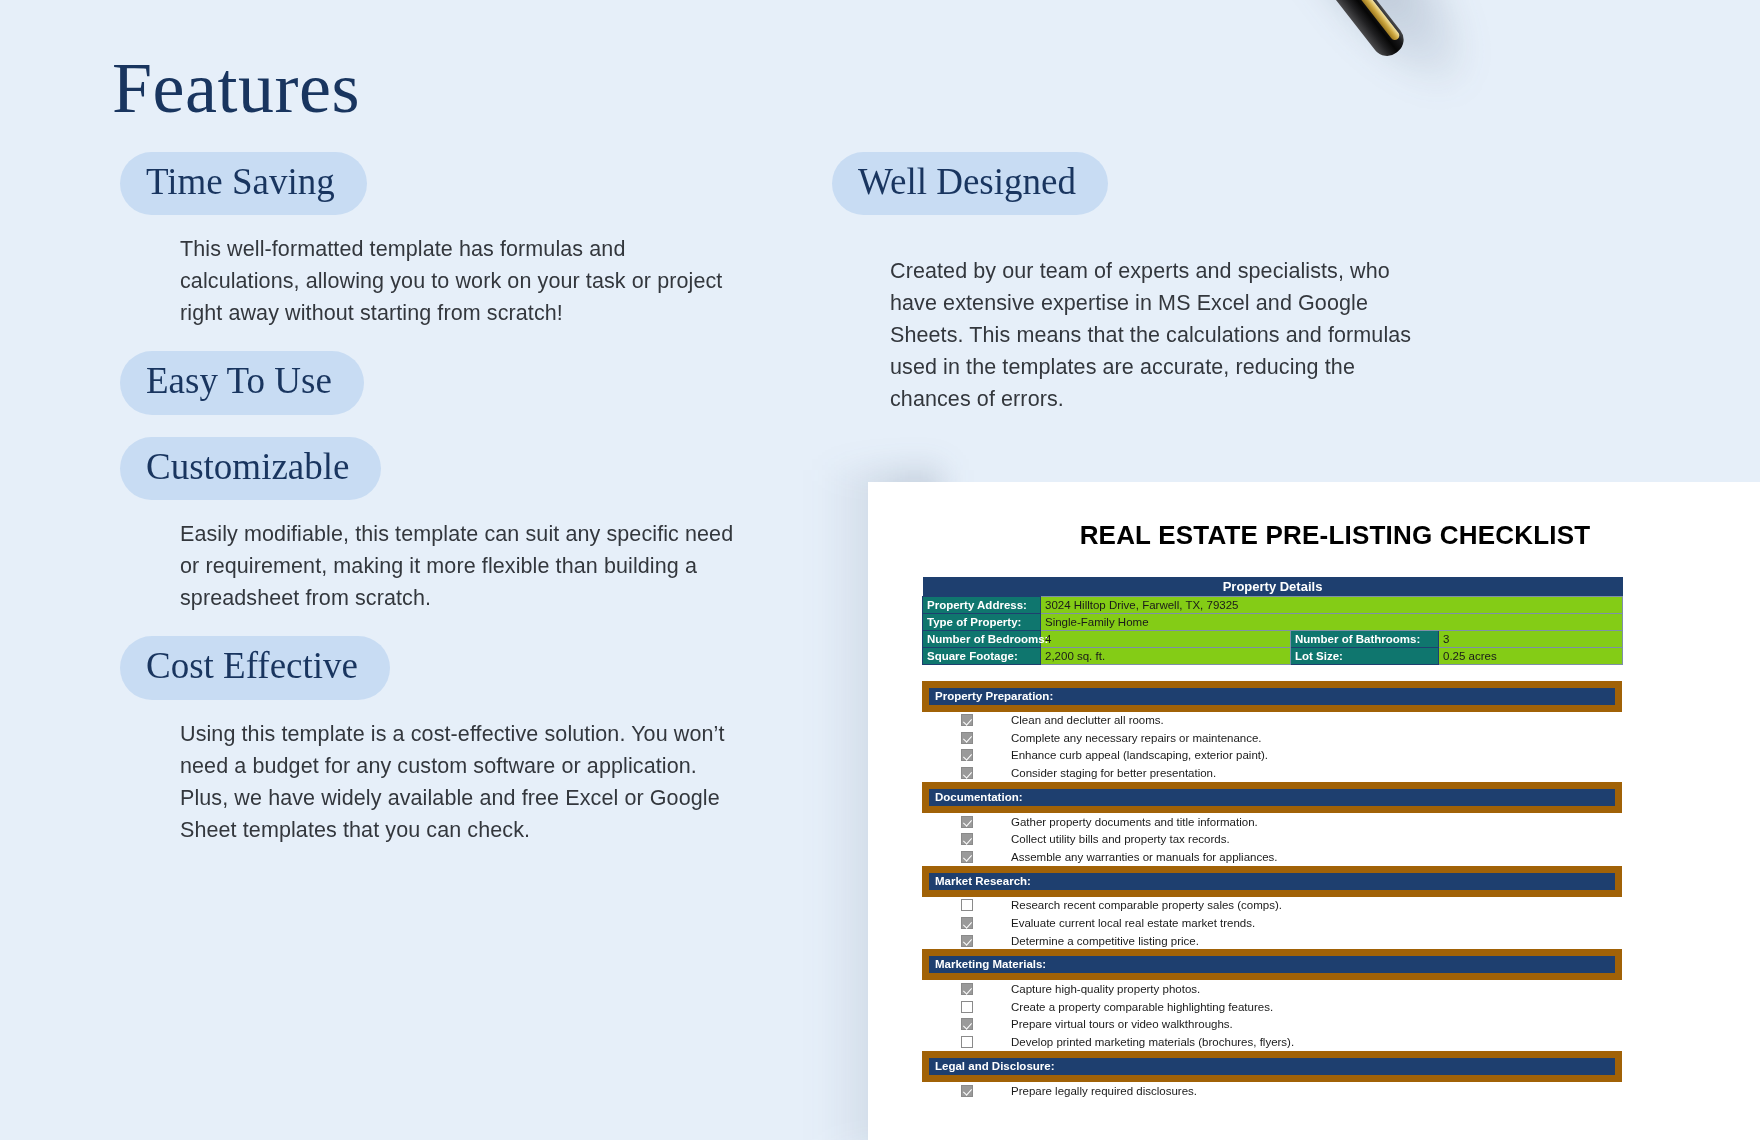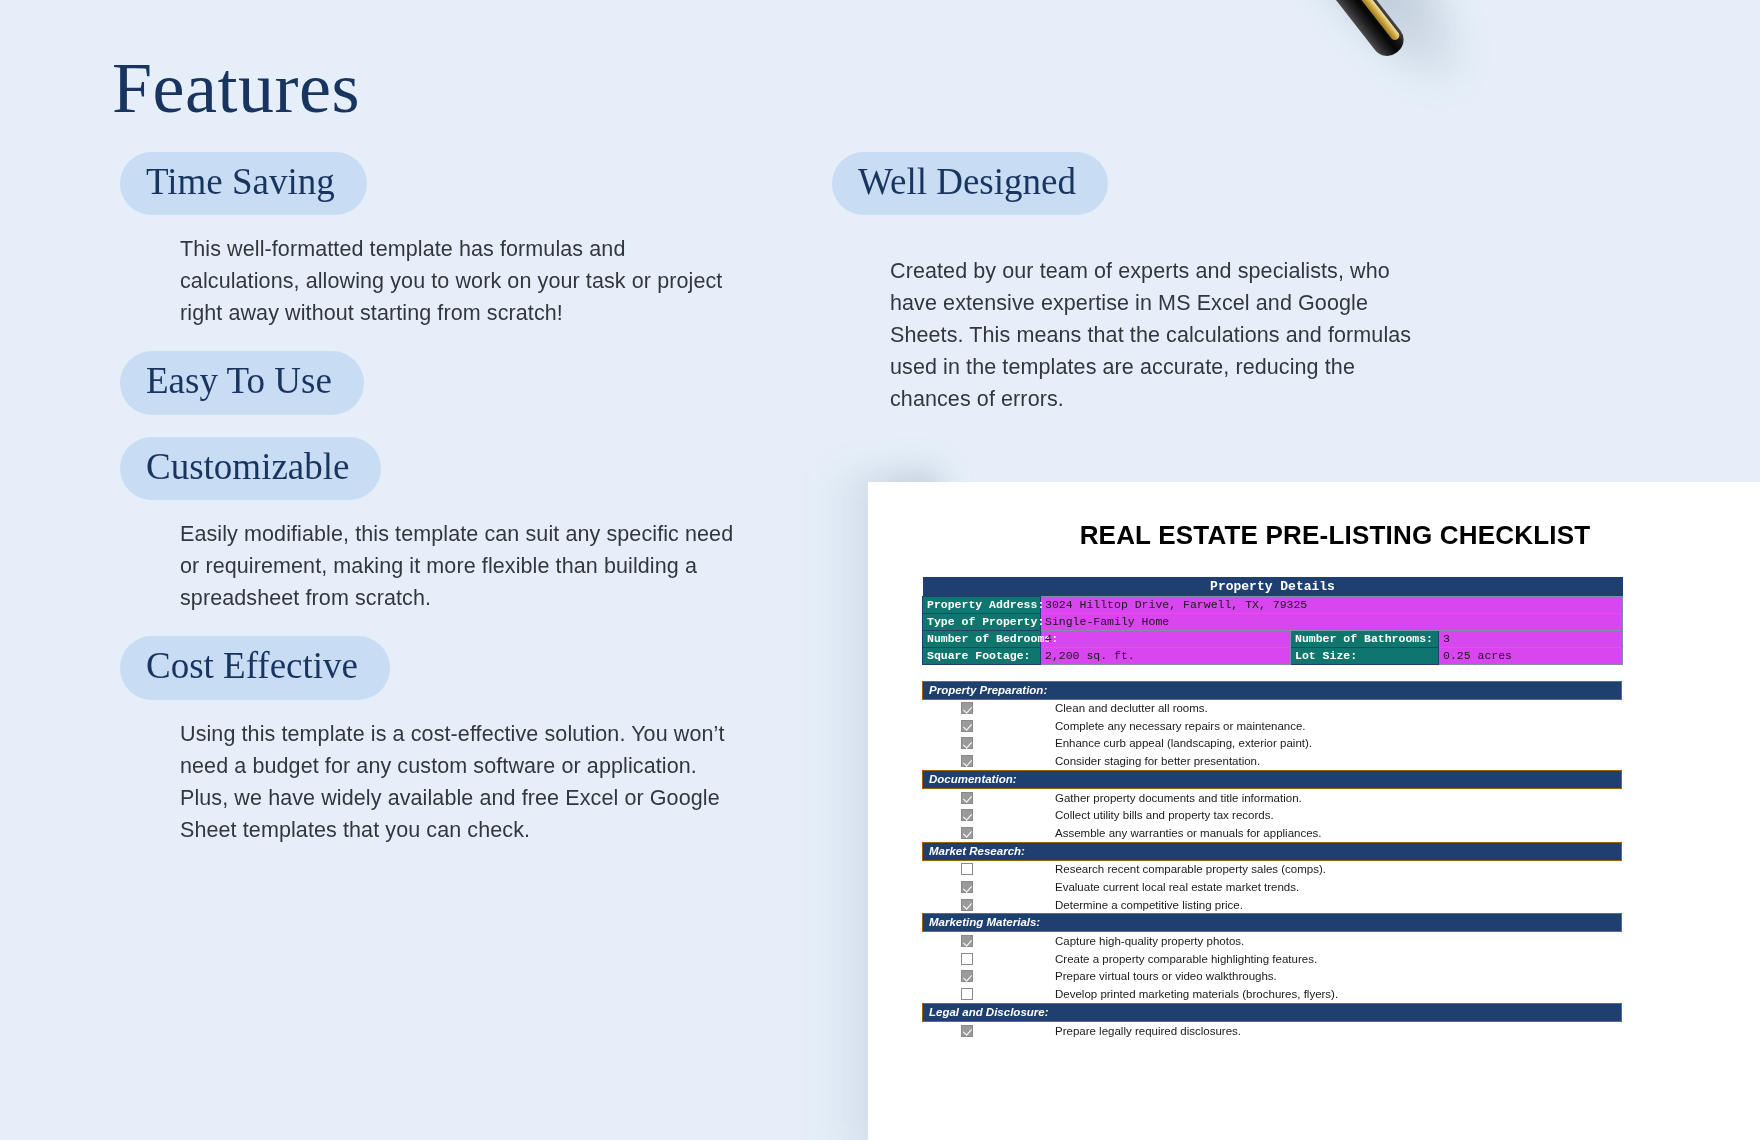--- a/index.html
+++ b/index.html
@@ -142,54 +142,53 @@
   }
 
   
   table.pd {
     width: 700px;
     margin-left: 54px;
     border-collapse: collapse;
     table-layout: fixed;
     font-size: 11.5px;
   }
-  table.pd td { height: 17px; padding: 0 4px; vertical-align: middle; font-family: Liberation Mono, monospace; }
+  table.pd td { height: 17px; padding: 0 4px; vertical-align: middle; }
   .pd-head {
     background: #1e3f6f;
     color: #ffffff;
     font-weight: bold;
     text-align: center;
     font-size: 13px;
     height: 19px !important;
   }
   .pd-label {
     background: #0f766e;
     color: #ffffff;
     font-weight: bold;
     border: 1px solid #1e3f6f;
     white-space: nowrap;
   }
   .pd-value {
-    background: #d946ef;
+    background: #84cc16;
     color: #1a1a1a;
     border: 1px solid #7e8fa8;
   }
 
   .pd-spacer { height: 16px; }
 
   
   .cl { width: 700px; margin-left: 54px; }
   .sec-head {
     background: #1e3f6f;
     color: #ffffff;
     font-weight: bold;
     font-size: 11.5px;
     padding: 2px 6px 3px 6px;
-    border: 1px solid #a16207;
-    font-style: italic;
+    border: 7px solid #a16207;
   }
   .cl-row {
     display: flex;
     align-items: center;
     height: 17.6px;
     border-left: 1px solid #ffffff;
   }
   .cl-box-cell {
     width: 88px;
     display: flex;
@@ -211,21 +210,20 @@
     left: 3px; top: 1.5px;
     width: 4px; height: 7px;
     border: solid #ffffff;
     border-width: 0 1.6px 1.6px 0;
     transform: rotate(42deg);
   }
   .cl-text {
     font-size: 11.5px;
     color: #1a1a1a;
     white-space: nowrap;
-    margin-left: 44px;
   }
 </style>
 </head>
 <body>
 
 <div class="page">
 
   <div class="pen-wrap">
     <div class="pen-shadow"></div>
     <div class="pen">

